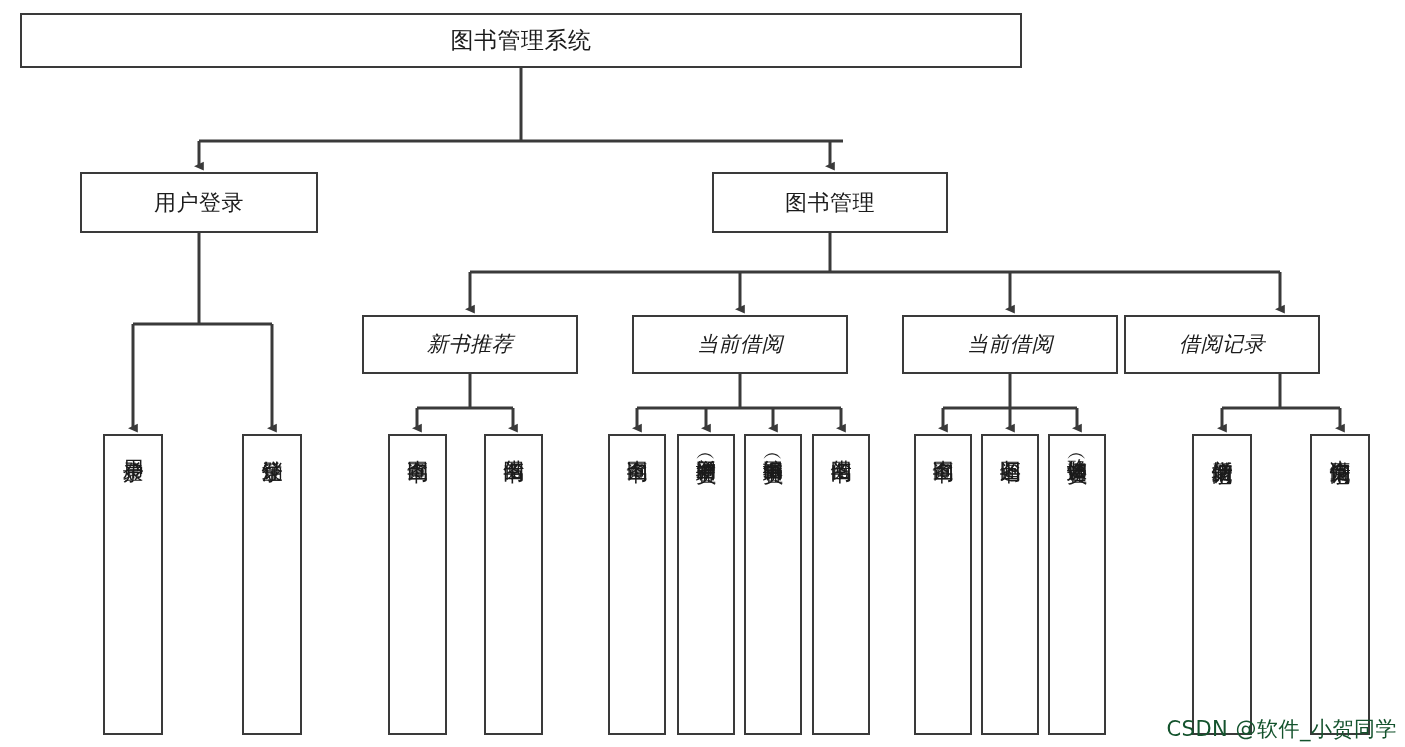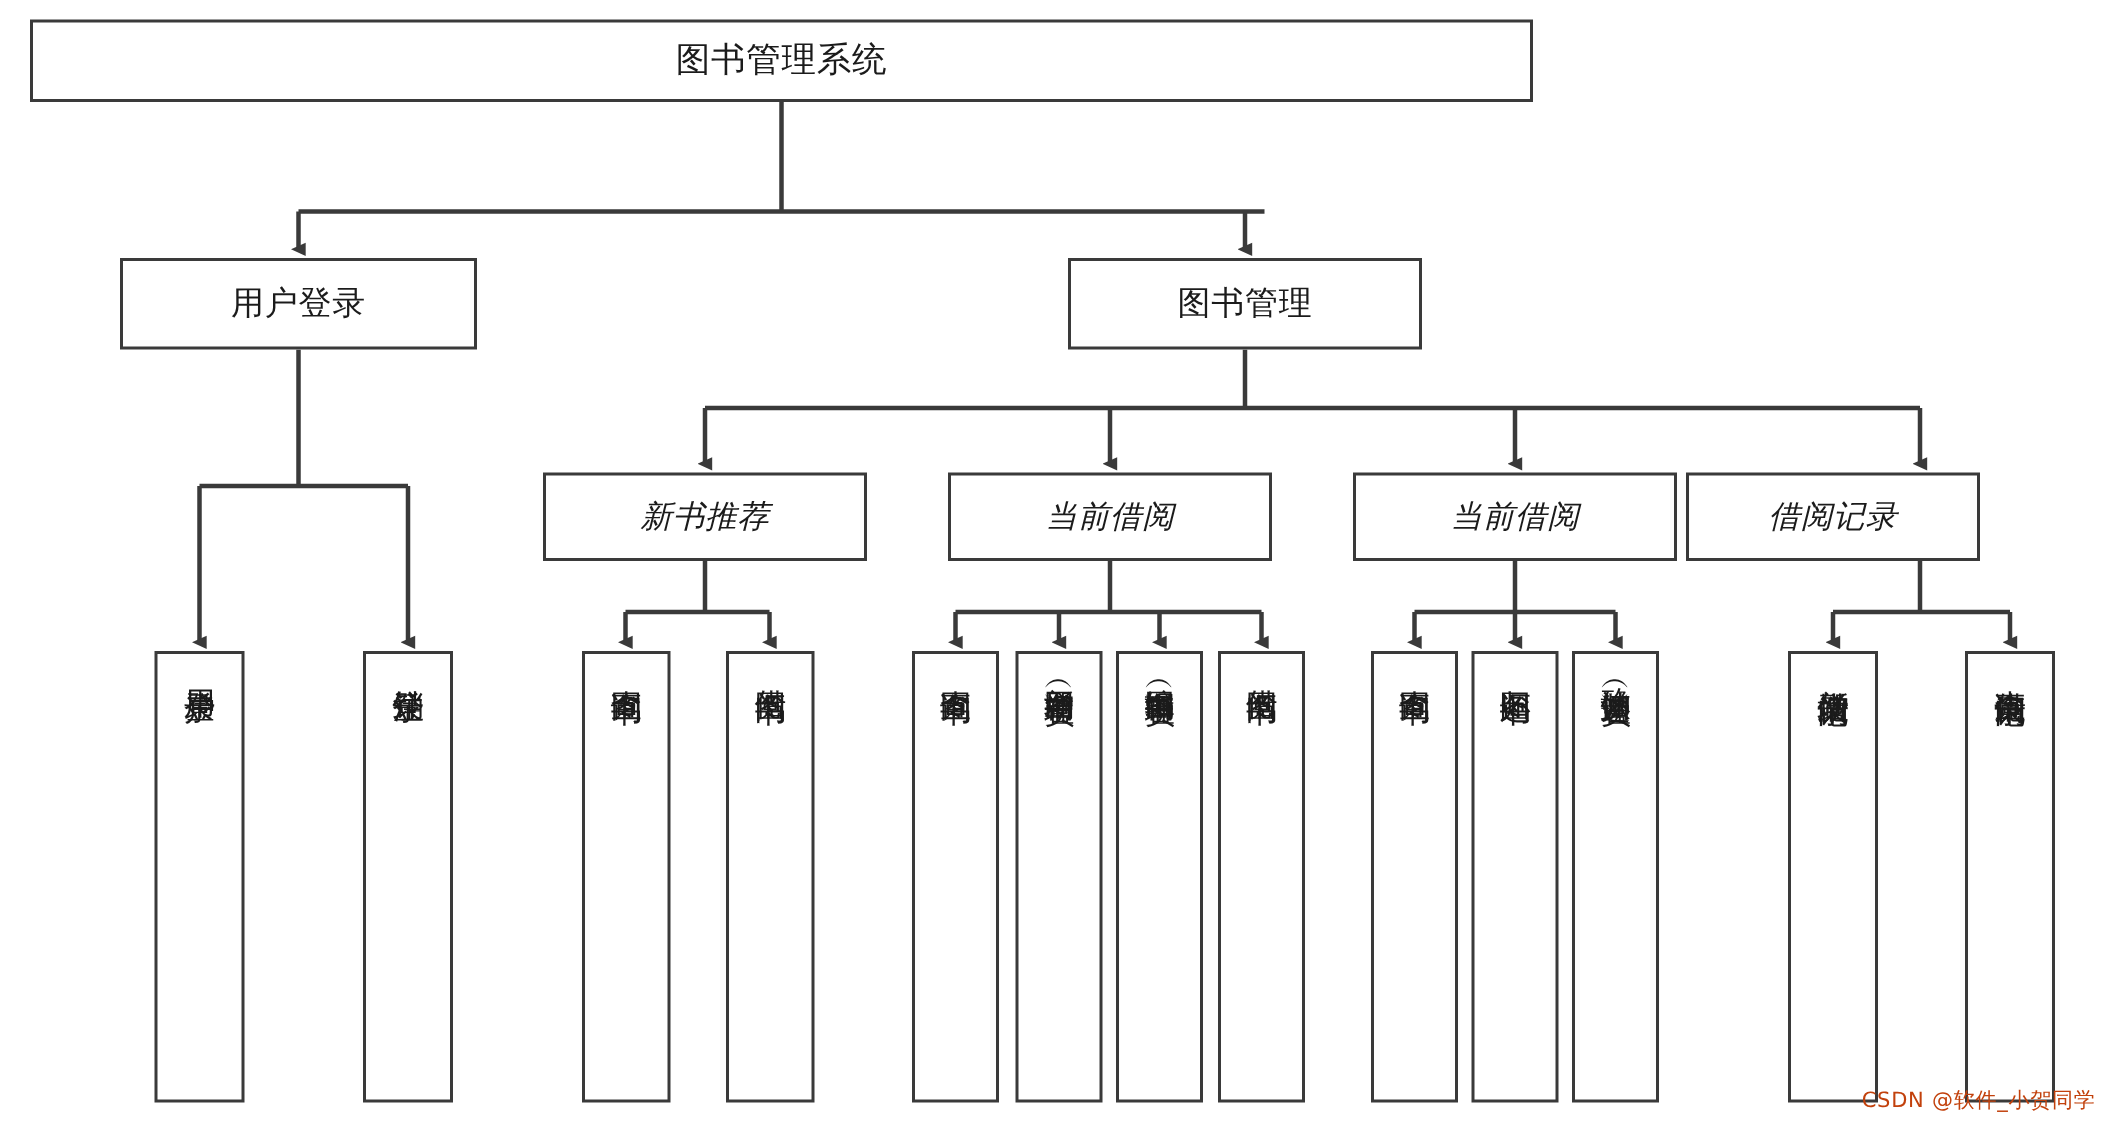--- a/index.html
+++ b/index.html
@@ -57,22 +57,22 @@
     letter-spacing: 1px;
     white-space: nowrap;
   }
   .node.leaf.tall .label {
     font-size: 20px;
   }
   #watermark {
     position: absolute;
     right: 8px;
     bottom: 4px;
-    font-size: 14px;
-    color: #c2410c;
+    font-size: 21px;
+    color: #14532d;
     letter-spacing: 0.5px;
     z-index: 3;
     white-space: nowrap;
     margin-left: 28px;
   }
 </style>
 </head>
 <body>
 
 <div id="canvas">

